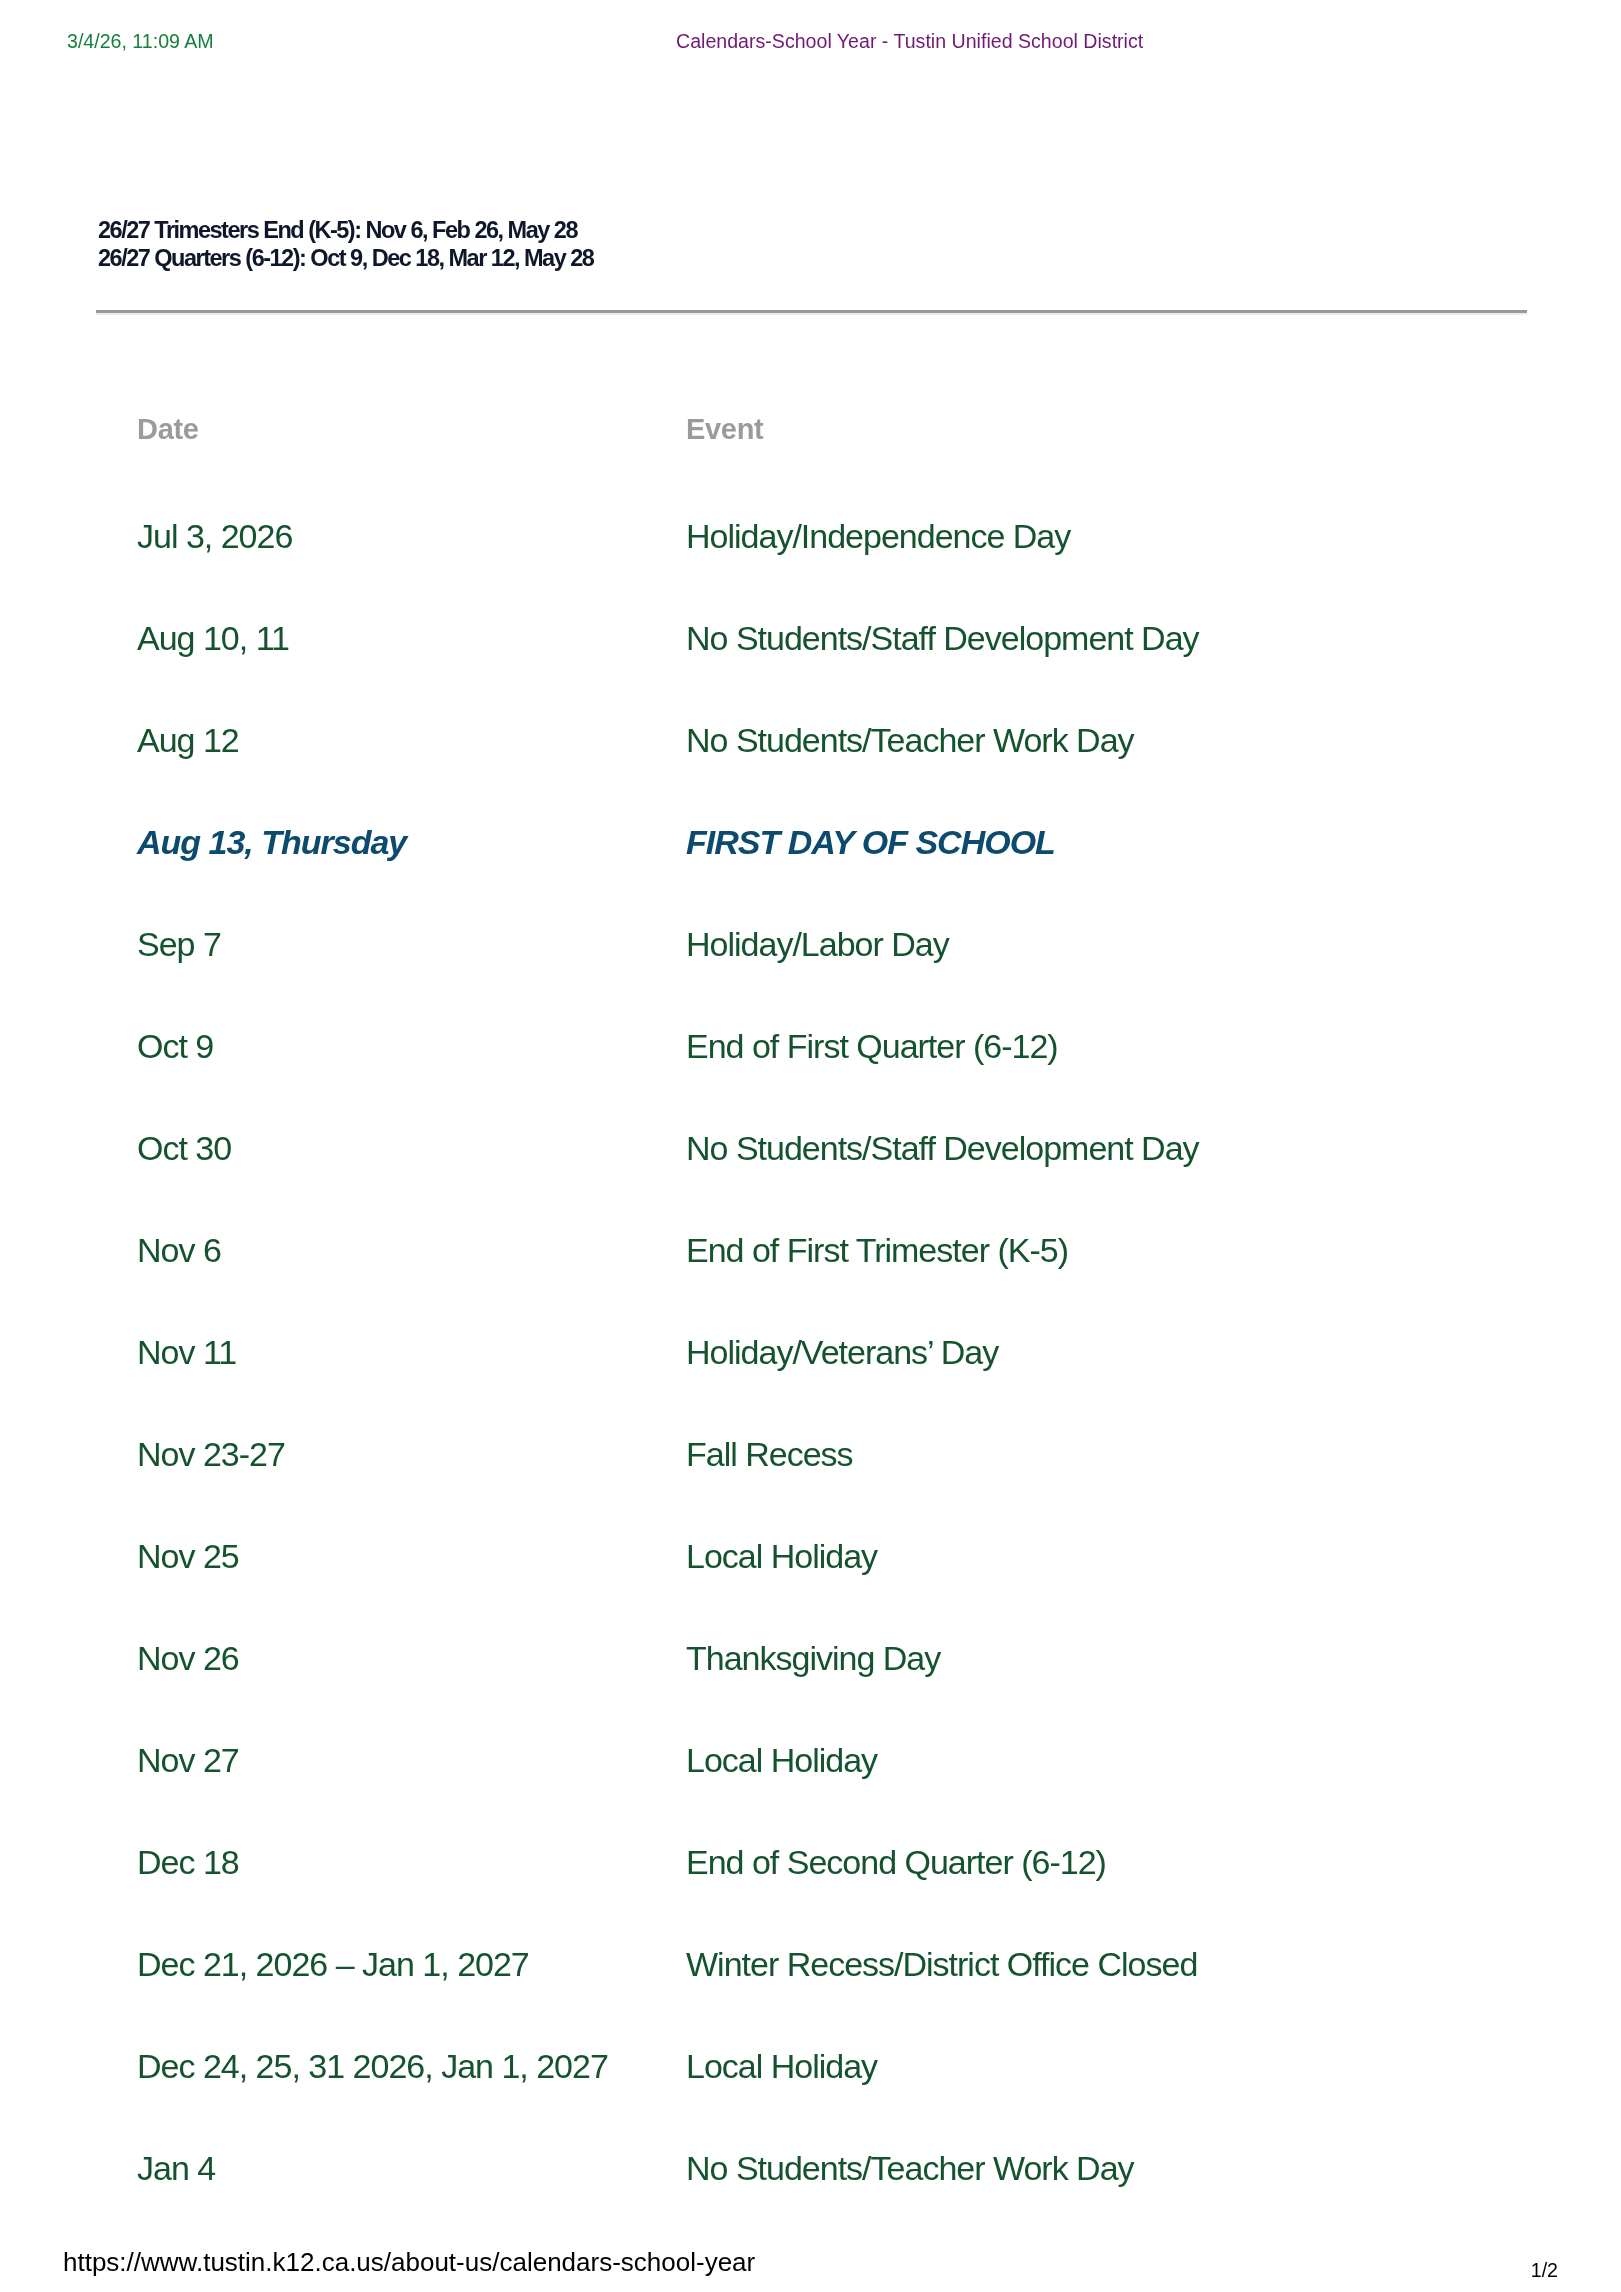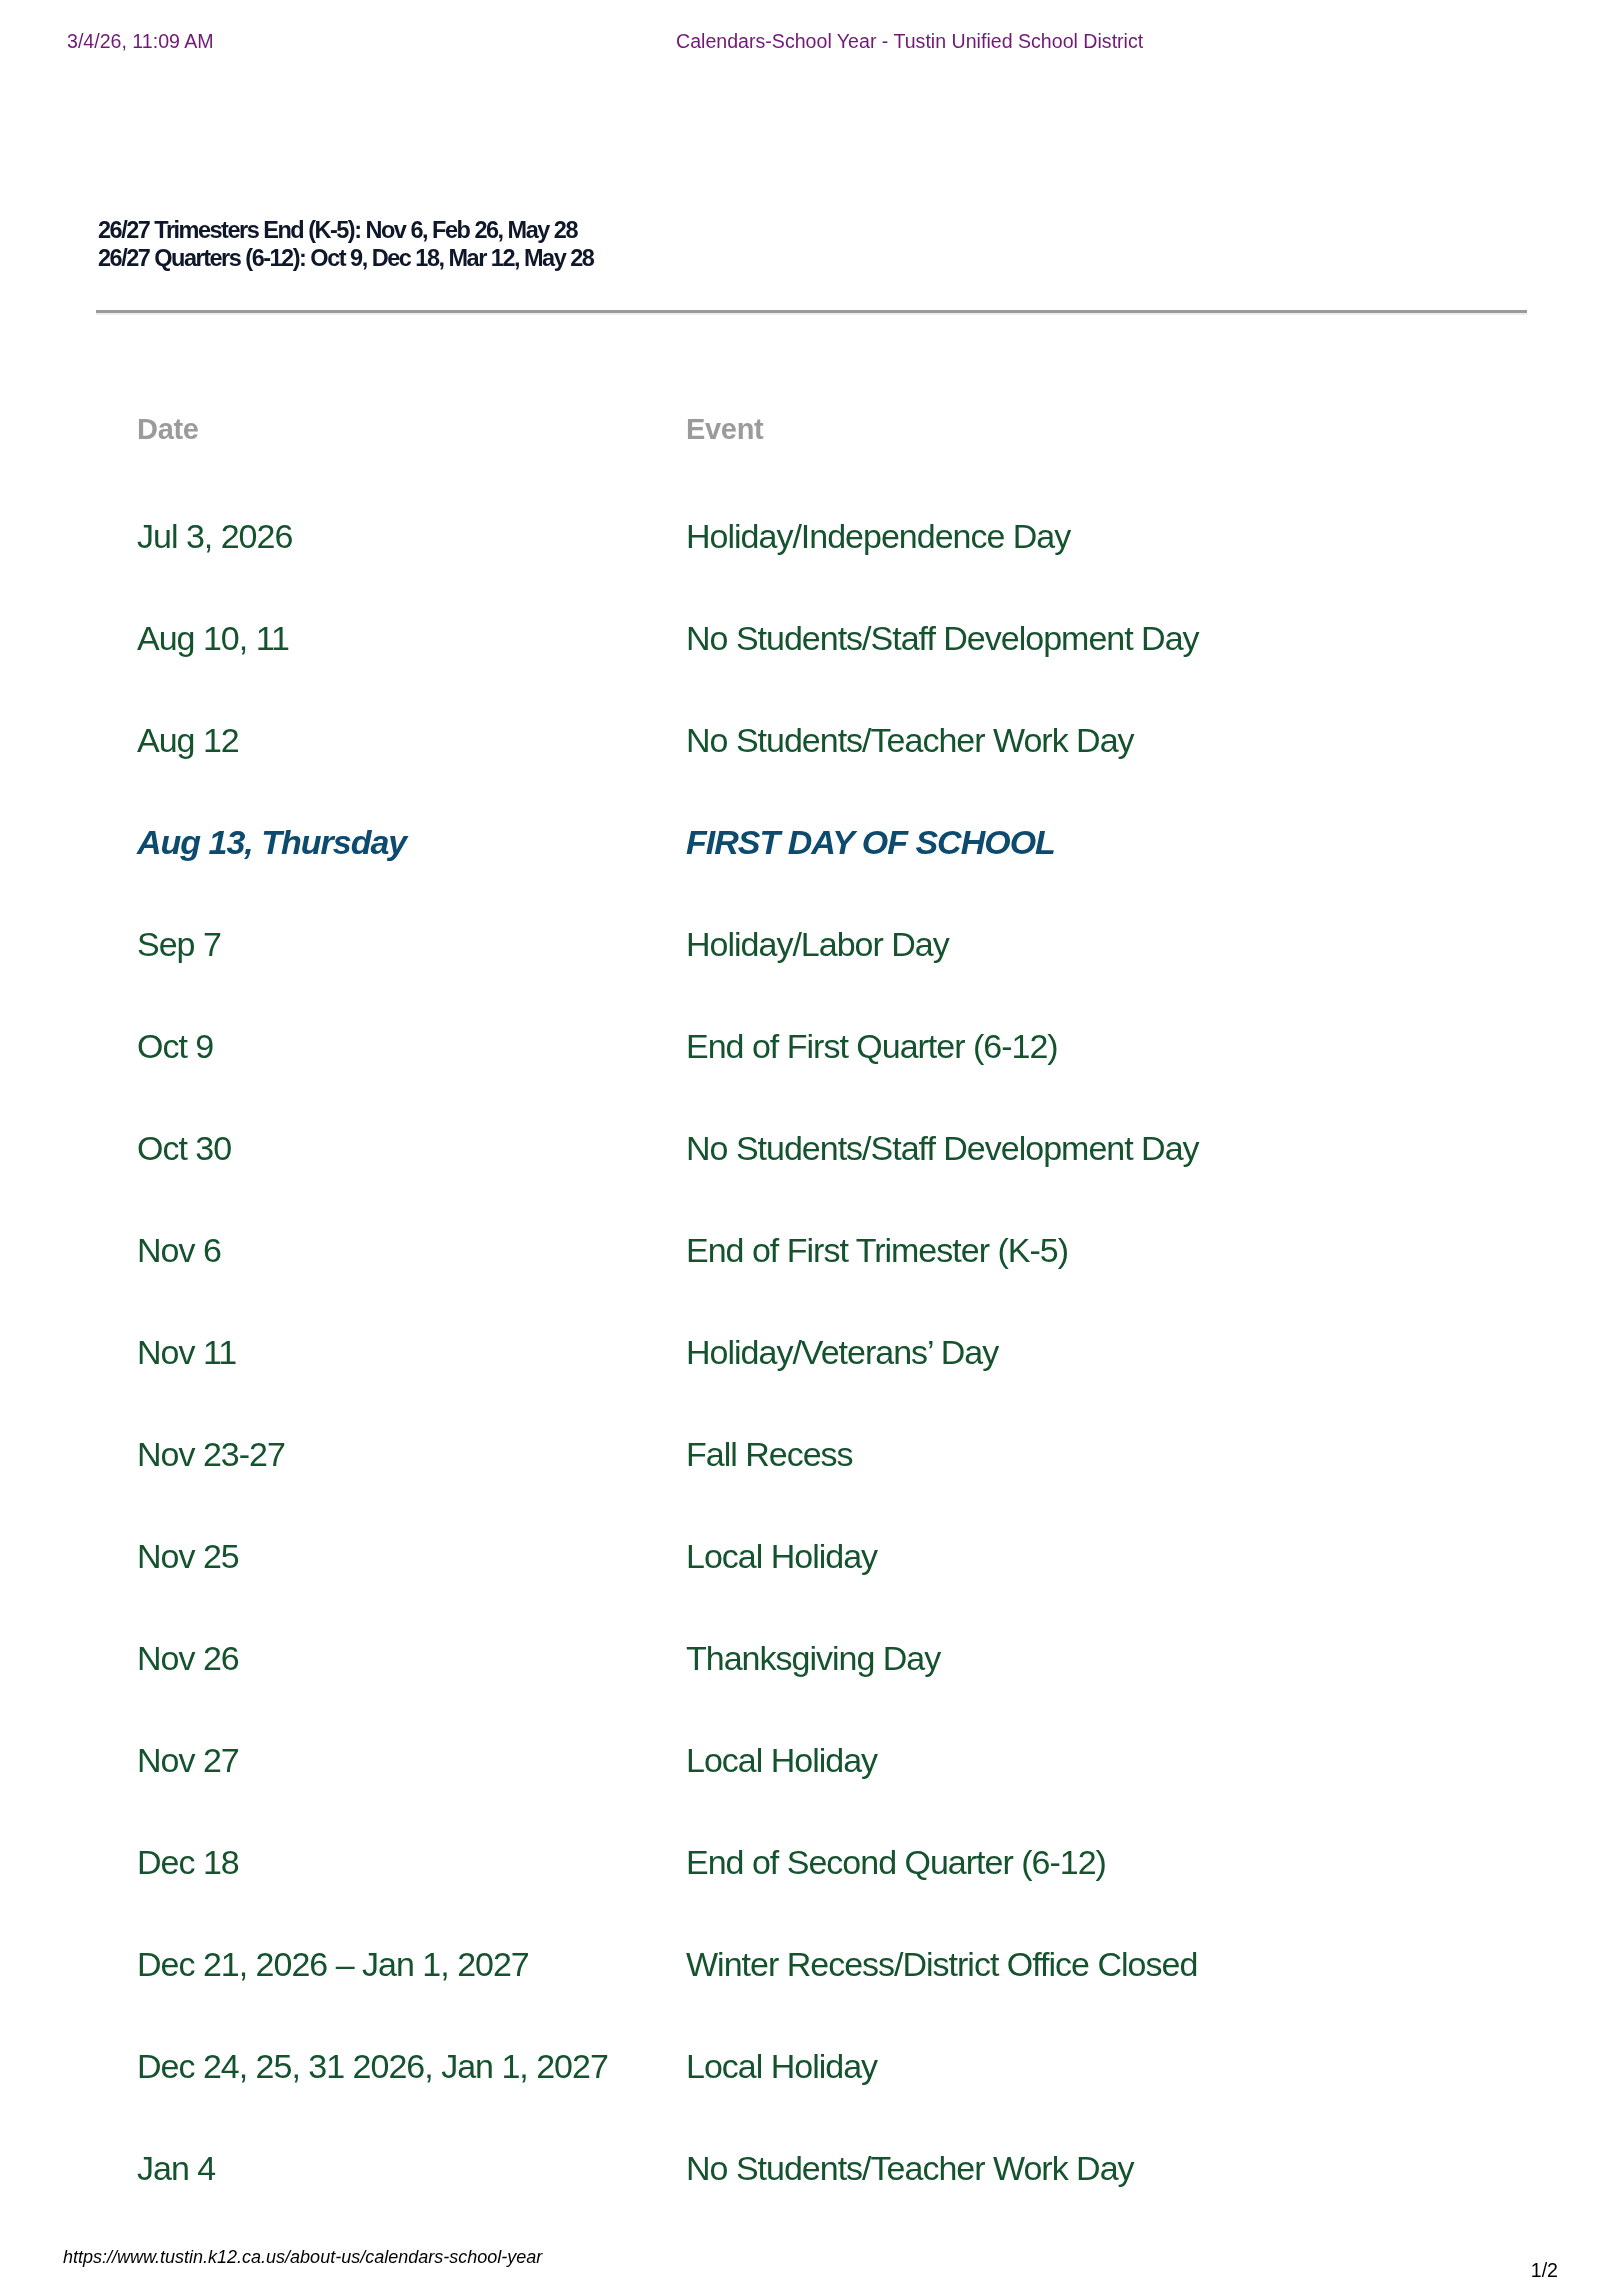--- a/index.html
+++ b/index.html
@@ -9,33 +9,32 @@
     height: 2293px;
     background: #ffffff;
     overflow: hidden;
     font-family: "Liberation Sans", sans-serif;
     color: #000000;
   }
 
   
   .print-header-date {
     position: absolute; left: 67px; top: 30px;
-    font-size: 19.6px; color: #701a75;
+    font-size: 19.6px; color: #15803d;
     white-space: nowrap;
   }
   .print-header-title {
     position: absolute; left: 676px; top: 30px;
     font-size: 19.6px; color: #701a75;
     white-space: nowrap;
   }
   .print-footer-url {
     position: absolute; left: 63px; top: 2247px;
-    font-size: 18px; color: #000;
+    font-size: 26px; color: #000;
     white-space: nowrap;
-    font-style: italic;
   }
   .print-footer-page {
     position: absolute; right: 63px; top: 2247px;
     font-size: 19.6px; color: #000;
     white-space: nowrap;
     margin-top: 12px;
   }
 
   
   .intro {

